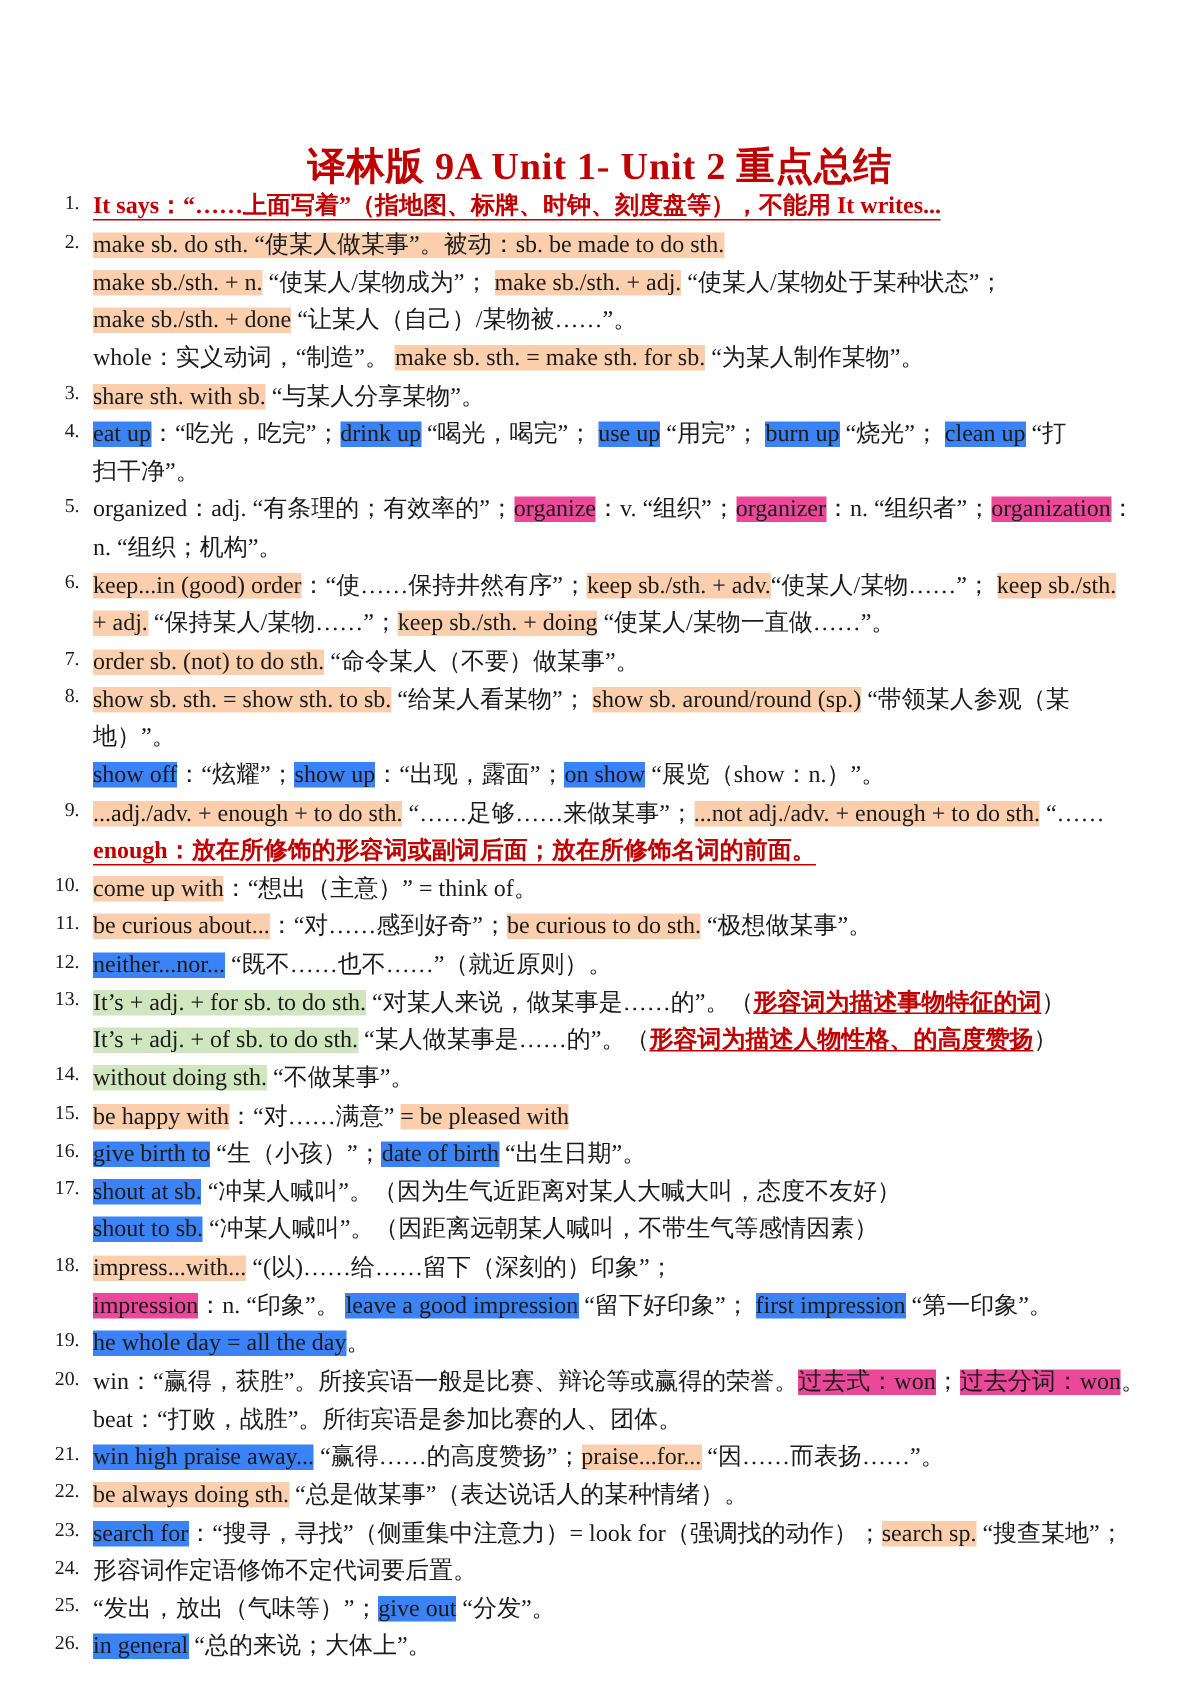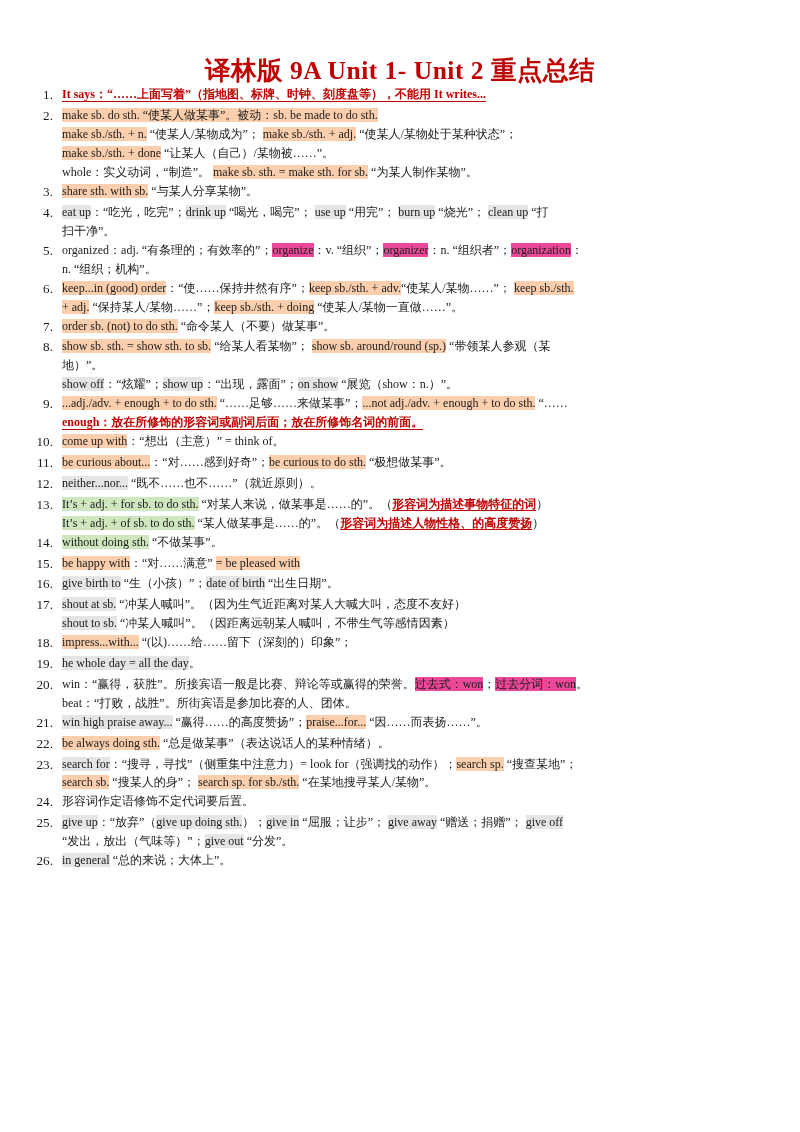--- a/index.html
+++ b/index.html
@@ -25,21 +25,21 @@
     padding: 0;
   }
   .doc-title {
     text-align: center;
     color: #c00000;
     font-family: "Liberation Serif", "DejaVu Serif", serif;
     font-weight: bold;
     font-size: 25.5px;
     letter-spacing: 0.5px;
     margin: 0;
-    padding-top: 56px;
+    padding-top: 96px;
     line-height: 1.15;
     white-space: nowrap;
   }
   .list {
     margin: 0;
     padding: 0 32px 0 32px;
     list-style: none;
   }
   .item {
     display: flex;
@@ -55,28 +55,28 @@
     text-align: right;
     padding-right: 9px;
     box-sizing: border-box;
     font-size: 13.2px;
     line-height: 1.58;
     flex-shrink: 0;
     color: #1b1b1b;
   }
   .body {
     flex: 1;
-    font-size: 12px;
+    font-size: 16px;
     line-height: 1.58;
   }
   .line { display: block; }
 
   
   .hl-orange { background: #fbcfae; text-align: center; }
-  .hl-pink   { background: #e5e5e5; }
+  .hl-pink   { background: #3b82f6; }
   .hl-blue   { background: #ec4899; }
   .hl-green  { background: #cfe6bf; }
   .red-u {
     color: #c00000;
     font-weight: bold;
     border-bottom: 1.2px solid #c00000;
   }
   .red-ul {
     color: #c00000;
     font-weight: bold;
@@ -202,20 +202,21 @@
         <span class="num">17.</span>
         <span class="body">
           <span class="line"><span class="hl-pink">shout at sb.</span><span> “冲某人喊叫”。（因为生气近距离对某人大喊大叫，态度不友好）</span></span>
           <span class="line"><span class="hl-pink">shout to sb.</span><span> “冲某人喊叫”。（因距离远朝某人喊叫，不带生气等感情因素）</span></span>
         </span>
       </li>
       <li class="item">
         <span class="num">18.</span>
         <span class="body">
           <span class="line"><span class="hl-orange">impress...with...</span><span> “(以)……给……留下（深刻的）印象”；</span></span>
+          <span class="line"><span class="hl-blue">impression</span><span>：n. “印象”。 </span><span class="hl-pink">leave a good impression</span><span> “留下好印象”；  </span><span class="hl-pink">first impression</span><span> “第一印象”。</span></span>
         </span>
       </li>
       <li class="item">
         <span class="num">19.</span>
         <span class="body">
           <span class="line"><span class="hl-pink">he whole day = all the day</span><span>。</span></span>
         </span>
       </li>
       <li class="item">
         <span class="num">20.</span>
@@ -233,33 +234,31 @@
       <li class="item">
         <span class="num">22.</span>
         <span class="body">
           <span class="line"><span class="hl-orange">be always doing sth.</span><span> “总是做某事”（表达说话人的某种情绪）。</span></span>
         </span>
       </li>
       <li class="item">
         <span class="num">23.</span>
         <span class="body">
           <span class="line"><span class="hl-pink">search for</span><span>：“搜寻，寻找”（侧重集中注意力）= look for（强调找的动作）；</span><span class="hl-orange">search sp.</span><span> “搜查某地”；</span></span>
-          <span class="line"><span class="hl-orange">search sb.</span><span> “搜某人的身”；  </span><span class="hl-orange">search sp. for sb./sth.</span><span> “在某地搜寻某人/某物”。</span></span>
         </span>
       </li>
       <li class="item">
         <span class="num">24.</span>
         <span class="body">
           <span class="line"><span>形容词作定语修饰不定代词要后置。</span></span>
         </span>
       </li>
       <li class="item">
         <span class="num">25.</span>
         <span class="body">
-          <span class="line"><span class="hl-pink">give up</span><span>：“放弃”（</span><span class="hl-pink">give up doing sth.</span><span>）；</span><span class="hl-pink">give in</span><span> “屈服；让步”；  </span><span class="hl-pink">give away</span><span> “赠送；捐赠”；  </span><span class="hl-pink">give off</span></span>
           <span class="line"><span> “发出，放出（气味等）”；</span><span class="hl-pink">give out</span><span> “分发”。</span></span>
         </span>
       </li>
       <li class="item">
         <span class="num">26.</span>
         <span class="body">
           <span class="line"><span class="hl-pink">in general</span><span> “总的来说；大体上”。</span></span>
         </span>
       </li>
     </ul>

